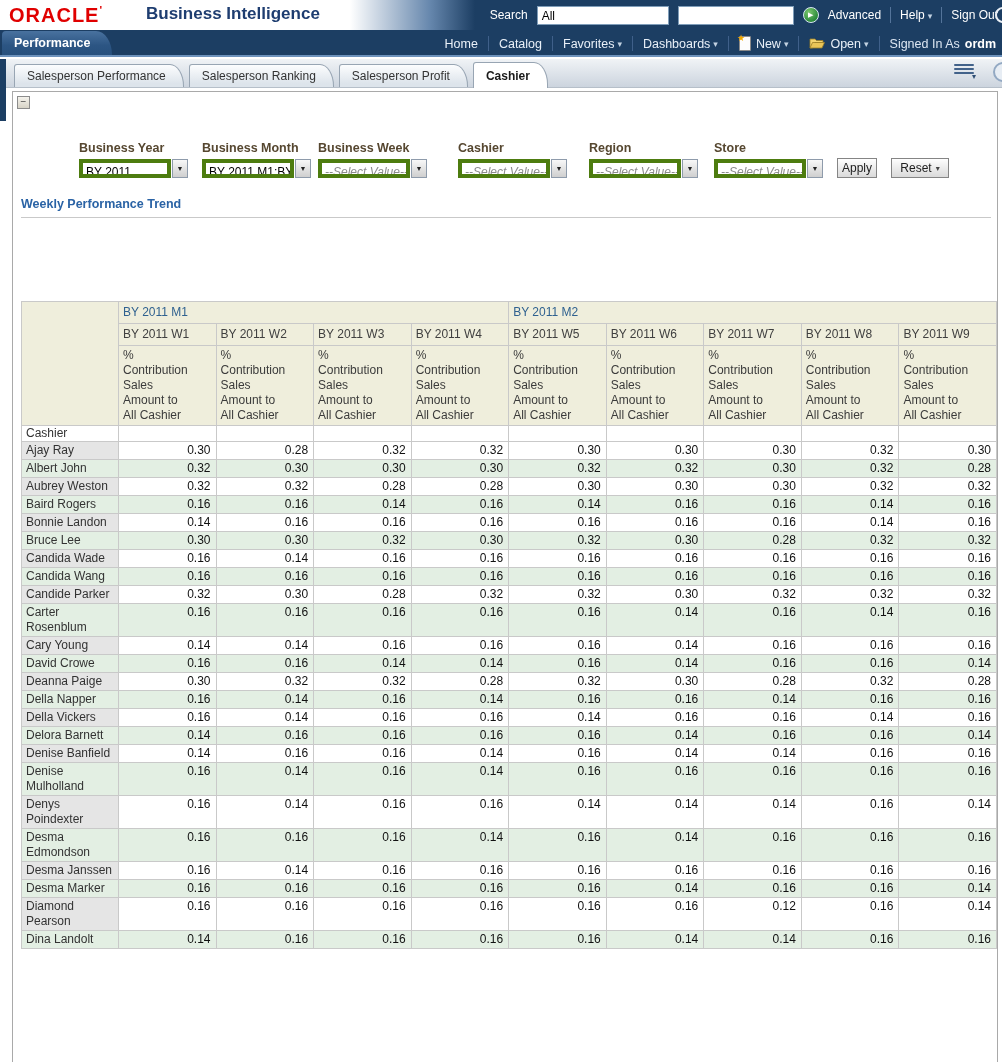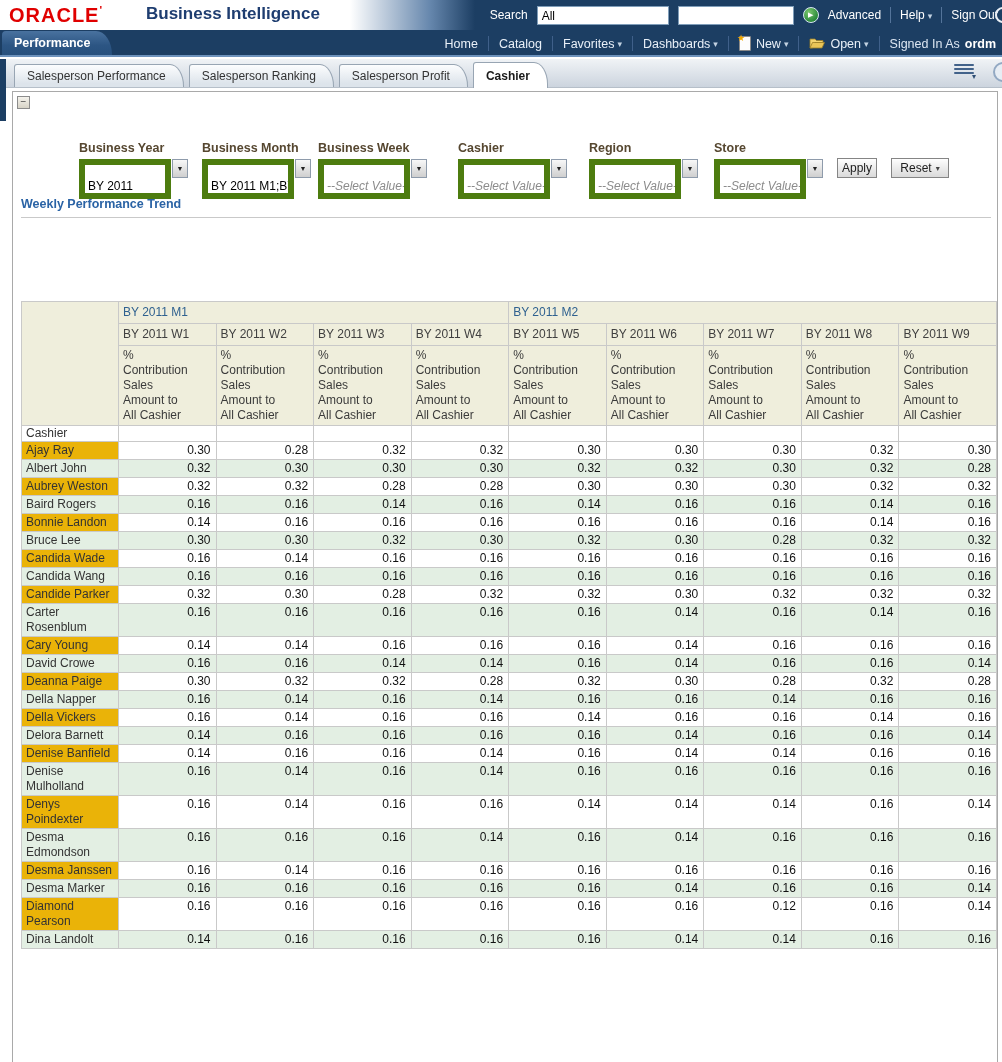--- a/index.html
+++ b/index.html
@@ -60,43 +60,43 @@
   
   .panel { position:absolute; left:12px; top:91px; width:986px; height:1000px; background:#fff; border:1px solid #a9a9a9; }
   .collapse-btn { position:absolute; left:4px; top:4px; width:13px; height:13px;
     background:linear-gradient(#f5f3ed,#d7d3c6); border:1px solid #8c8c8c;
     color:#444; font-size:10px; line-height:10px; text-align:center; }
 
   
   .prompt { position:absolute; top:49px; width:130px; }
   .prompt .plabel { font-size:12.5px; font-weight:bold; color:#564730; margin-bottom:4px; white-space:nowrap; }
   .combo { display:flex; width:109px; height:19px; }
-  .combo .cval { width:92px; height:19px; border:6px solid #4d7c0f; background:#fff; font-size:12px;
-    color:#000; padding:14px 3px; overflow:hidden; white-space:nowrap; }
+  .combo .cval { width:92px; height:19px; border:4px solid #4d7c0f; background:#fff; font-size:12px;
+    color:#000; padding:2px 3px; overflow:hidden; white-space:nowrap; }
   .combo .cval.ph { color:#8c8c8c; font-style:italic; }
   .combo .cbtn { width:16px; height:19px; margin-left:1px; background:linear-gradient(#f8f8f8,#cfcfcf);
     border:1px solid #8e9bab; color:#222; font-size:7px; display:flex; align-items:center; justify-content:center; }
   .btn { position:absolute; top:66px; height:20px; background:linear-gradient(#fefefe,#dadada);
     border:1px solid #858585; font-size:12px; color:#222; display:flex; align-items:center; justify-content:center; }
   .btn .chev2 { font-size:8px; color:#444; margin-left:4px; }
 
   
   .section-title { position:absolute; left:8px; top:105px; font-size:12.5px; font-weight:bold; color:#2a63a5; }
   .title-rule { position:absolute; left:8px; top:125px; width:970px; border-top:1px solid #c9c9c9; }
 
   
   .pivot-wrap { position:absolute; left:8px; top:161px; width:976px;margin-top:48px; }
   table.pivot { width:976px; table-layout:fixed; border-collapse:collapse; border:1px solid #a6a69a; font-size:12px; }
   table.pivot td { border:1px solid #c9c9c9; vertical-align:top; line-height:15px; overflow:hidden; }
   td.corner { background:#efeedc; border-color:#c2c0ac; }
   td.mhead { background:#efeedc; border-color:#c2c0ac; color:#2f618f; padding:3px 4px; height:21px; }
   td.whead { background:#efeedc; border-color:#c2c0ac; color:#404040; padding:3px 4px; height:22px; }
   td.measure { background:#efeedc; border-color:#c2c0ac; color:#3b3b3b; padding:2px 4px; white-space:pre-line; height:74px; }
   td.dimlabel { background:#fff; color:#333; padding:0 4px; height:16px; }
-  td.name { background:#eab308; color:#333; padding:1px 4px; }
+  td.name { background:#e5e5e5; color:#333; padding:1px 4px; }
   td.val { background:#fff; color:#111; text-align:right; padding:1px 5px 1px 2px; }
   tr.green td.val { background:#e3efe3; }
   tr.green td.name { background:#e3efe3; }
 </style>
 </head>
 <body>
 
 <div class="topbar">
   <span class="oracle-logo"><span>ORACLE</span><span class="tick">'</span></span>
   <span class="product-name">Business Intelligence</span>

